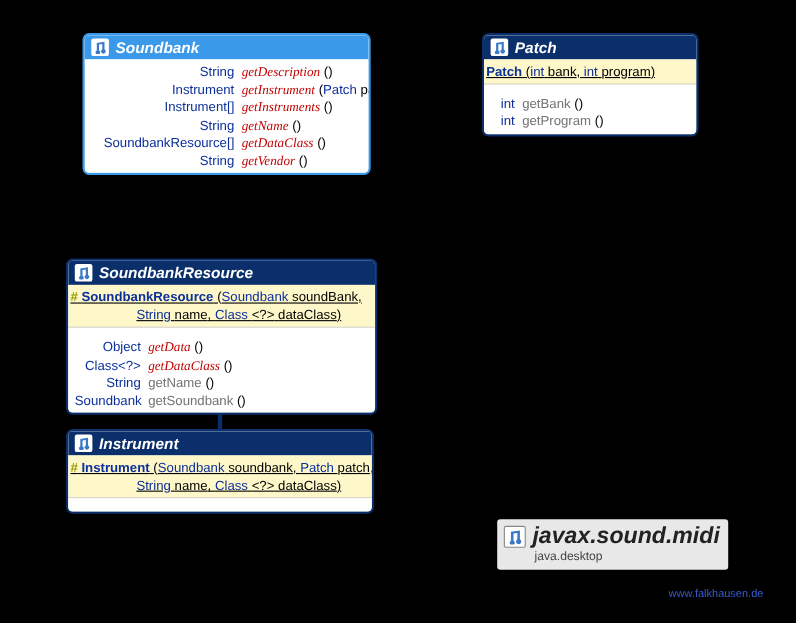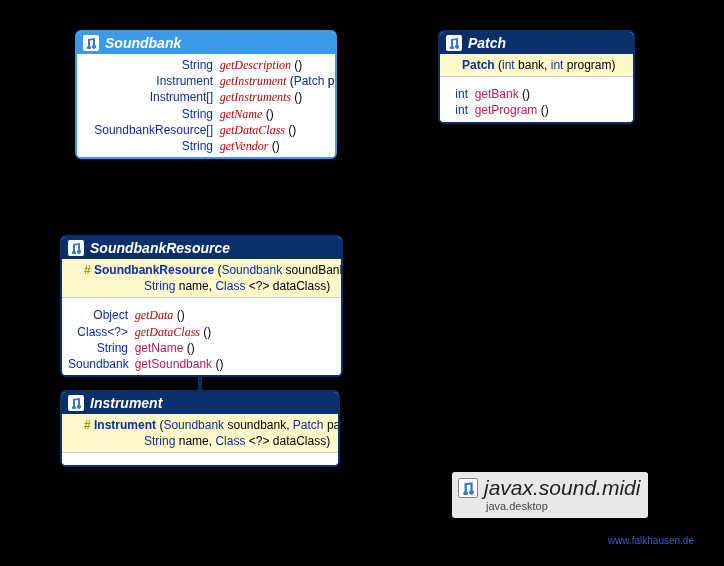--- a/index.html
+++ b/index.html
@@ -41,51 +41,52 @@
     background: #fff;
     margin-right: 6px;
     display: inline-flex;
     align-items: center;
     justify-content: center;
     border-radius: 2px;
   }
   .header .icon svg { display: block; }
   .ctor-section {
     background: #fdf7c9;
-    padding: 3px 22px;
+    padding: 3px 2px;
     font-size: 12px;
     border-bottom: 1px solid #ccc;
     line-height: 1.35;
+    text-decoration: underline;
   }
   .method-section {
     background: #fff;
     padding: 3px 6px;
     font-size: 12px;
     line-height: 1.35;
   }
   .row { white-space: nowrap; }
   .ret-type { color: #0b2f9b; text-align: right; display: inline-block; }
   .ctor-name { color: #0b2f9b; font-weight: bold; }
   .method-name { color: #c00000; font-style: italic; font-family: Liberation Serif, serif; }
-  .method-name-plain { color: #be185d; text-align: center; }
+  .method-name-plain { color: #737373; text-align: center; }
   .param-type { color: #0b2f9b; }
   .param-name { color: #000; }
   .paren { color: #000; }
   .vis { color: #9aa000; font-weight: bold; }
   .rtcol { display: inline-block; text-align: right; }
   .connector {
     position: absolute;
     background: #0b2f6b;
   }
   .package-label {
     position: absolute;
     color: #333;
   }
   .package-title {
-    font-weight: normal;
+    font-weight: bold;
     font-style: italic;
     font-size: 21px;
     color: #222;
     display: flex;
     align-items: center;
   }
   .package-title .icon {
     width: 20px; height: 20px; background:#fff; border:1px solid #888; margin-right:6px;
     display:inline-flex;align-items:center;justify-content:center;border-radius:2px;
   }

